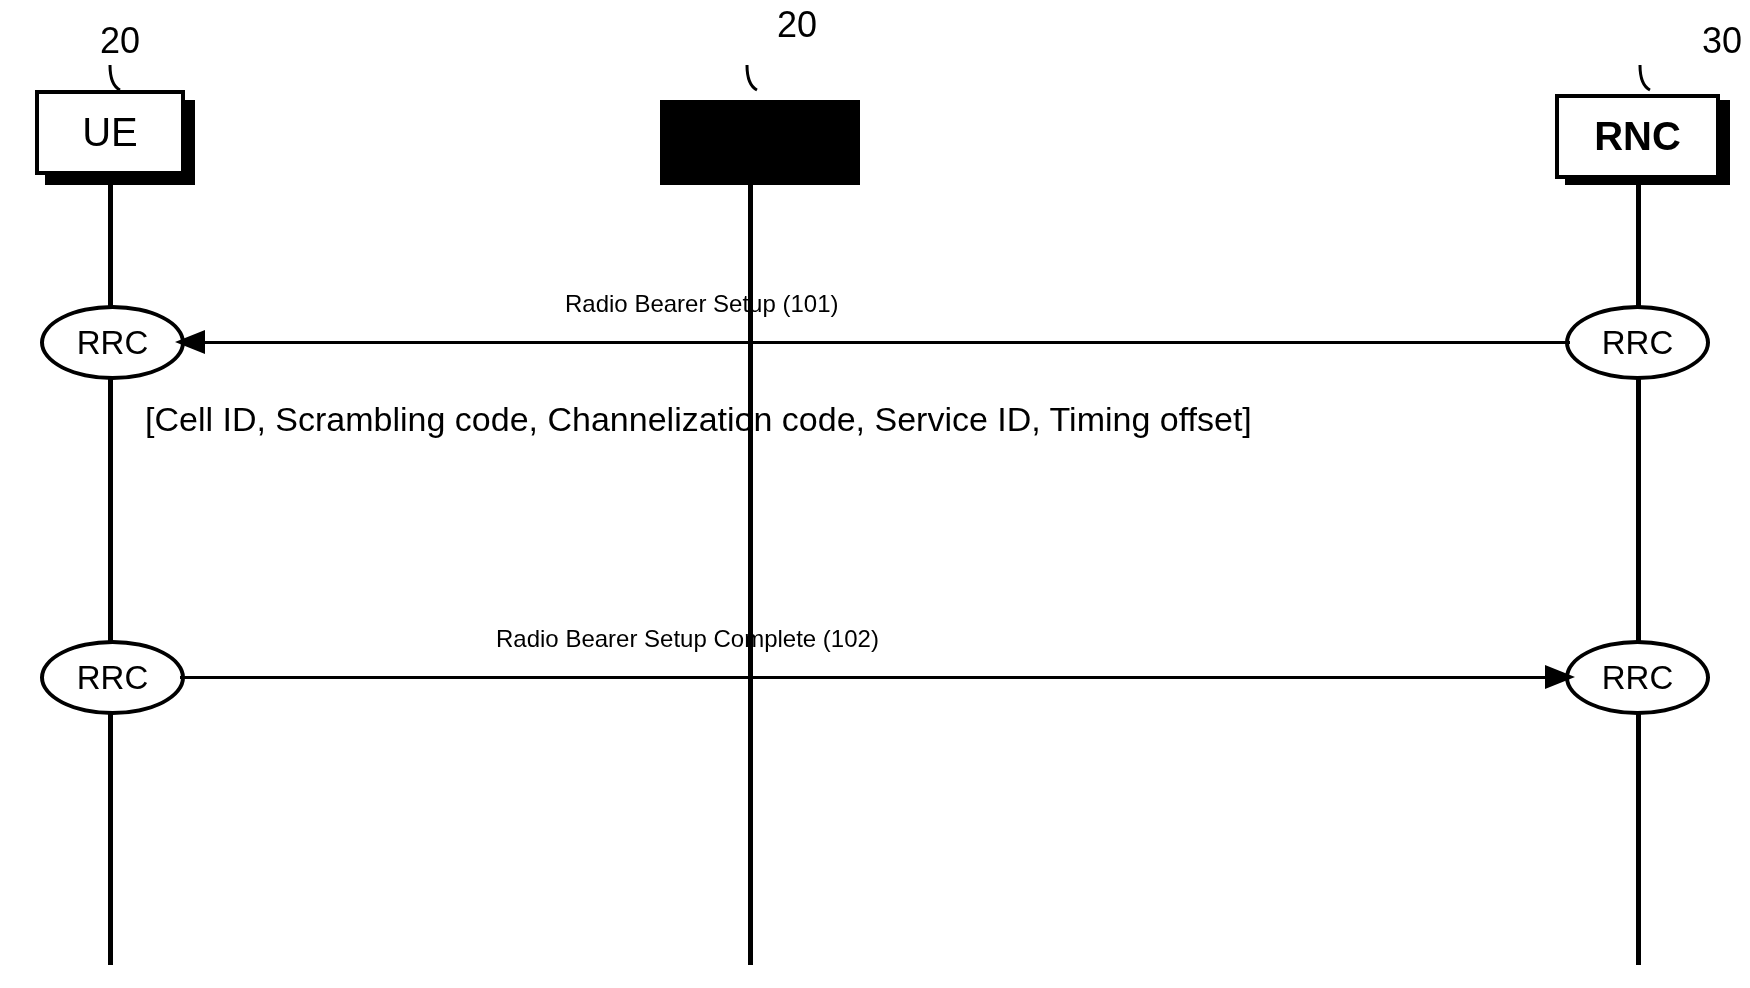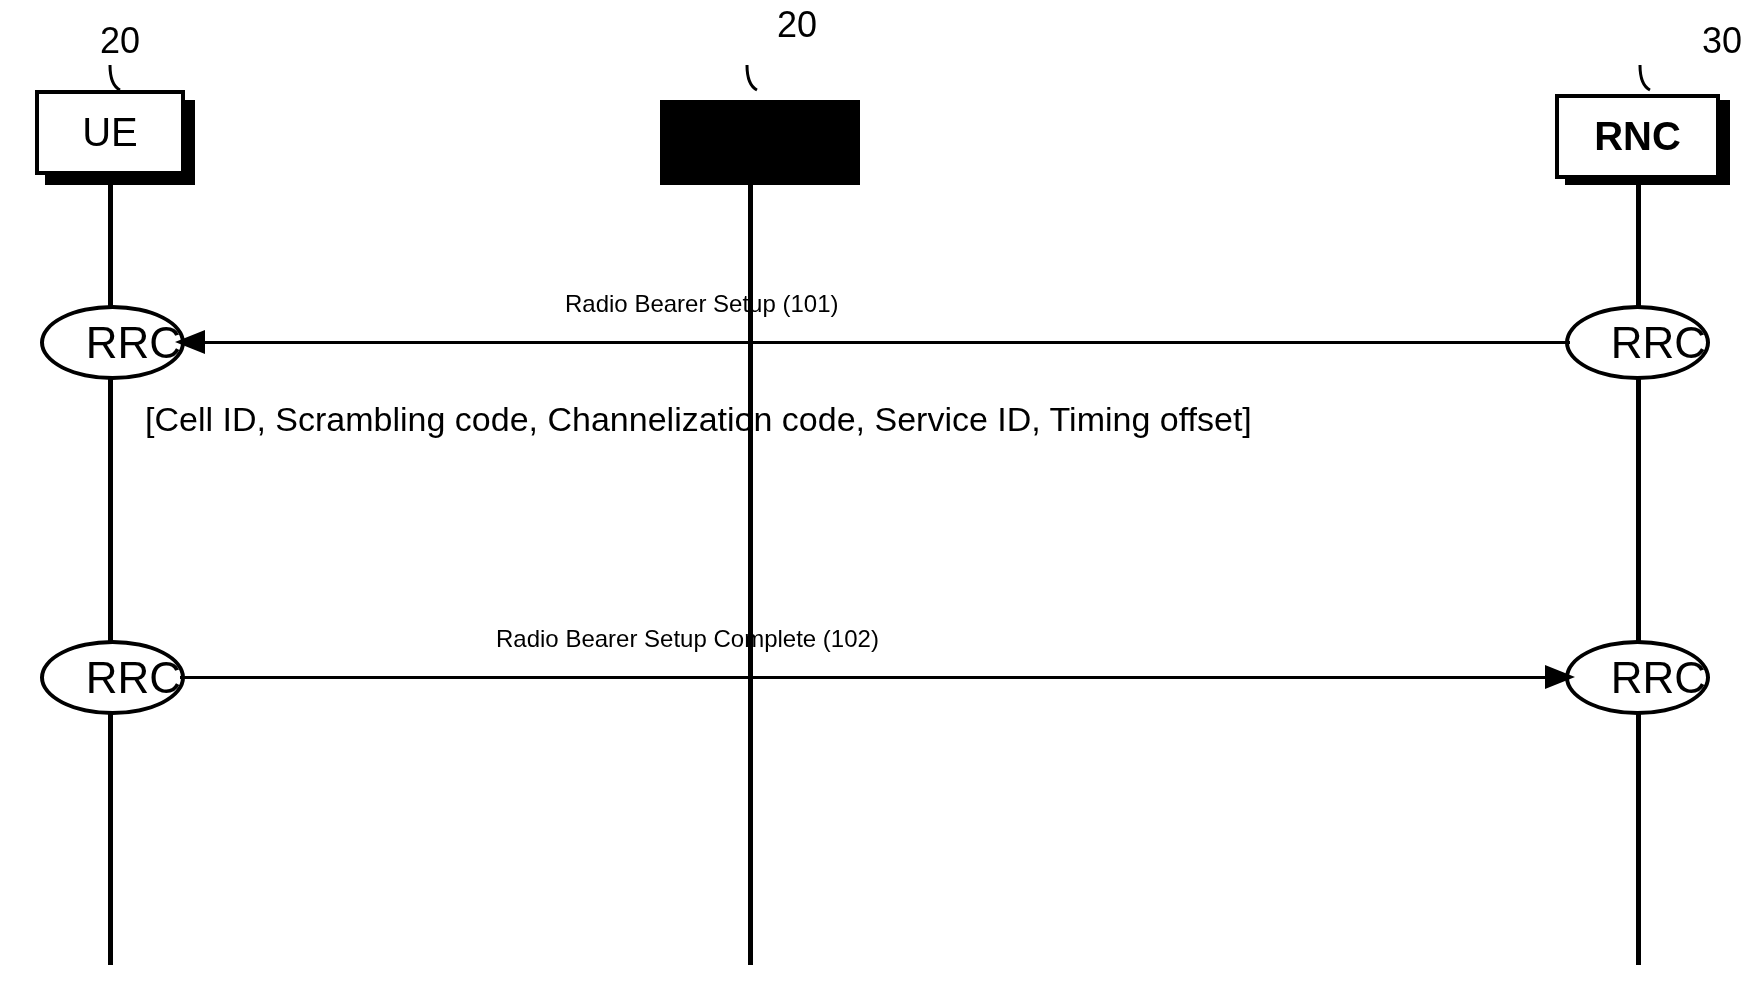--- a/index.html
+++ b/index.html
@@ -44,22 +44,22 @@
       width: 5px;
       background: black;
     }
     .rrc-ellipse {
       position: absolute;
       border: 4px solid black;
       border-radius: 50%;
       background: white;
       display: flex;
       align-items: center;
-      justify-content: flex-end;
-      font-size: 44px;
+      justify-content: center;
+      font-size: 33px;
       font-weight: normal;
     }
     .arrow-line {
       position: absolute;
       height: 3px;
       background: black;
     }
     .arrow-head-left {
       position: absolute;
       width: 0;

